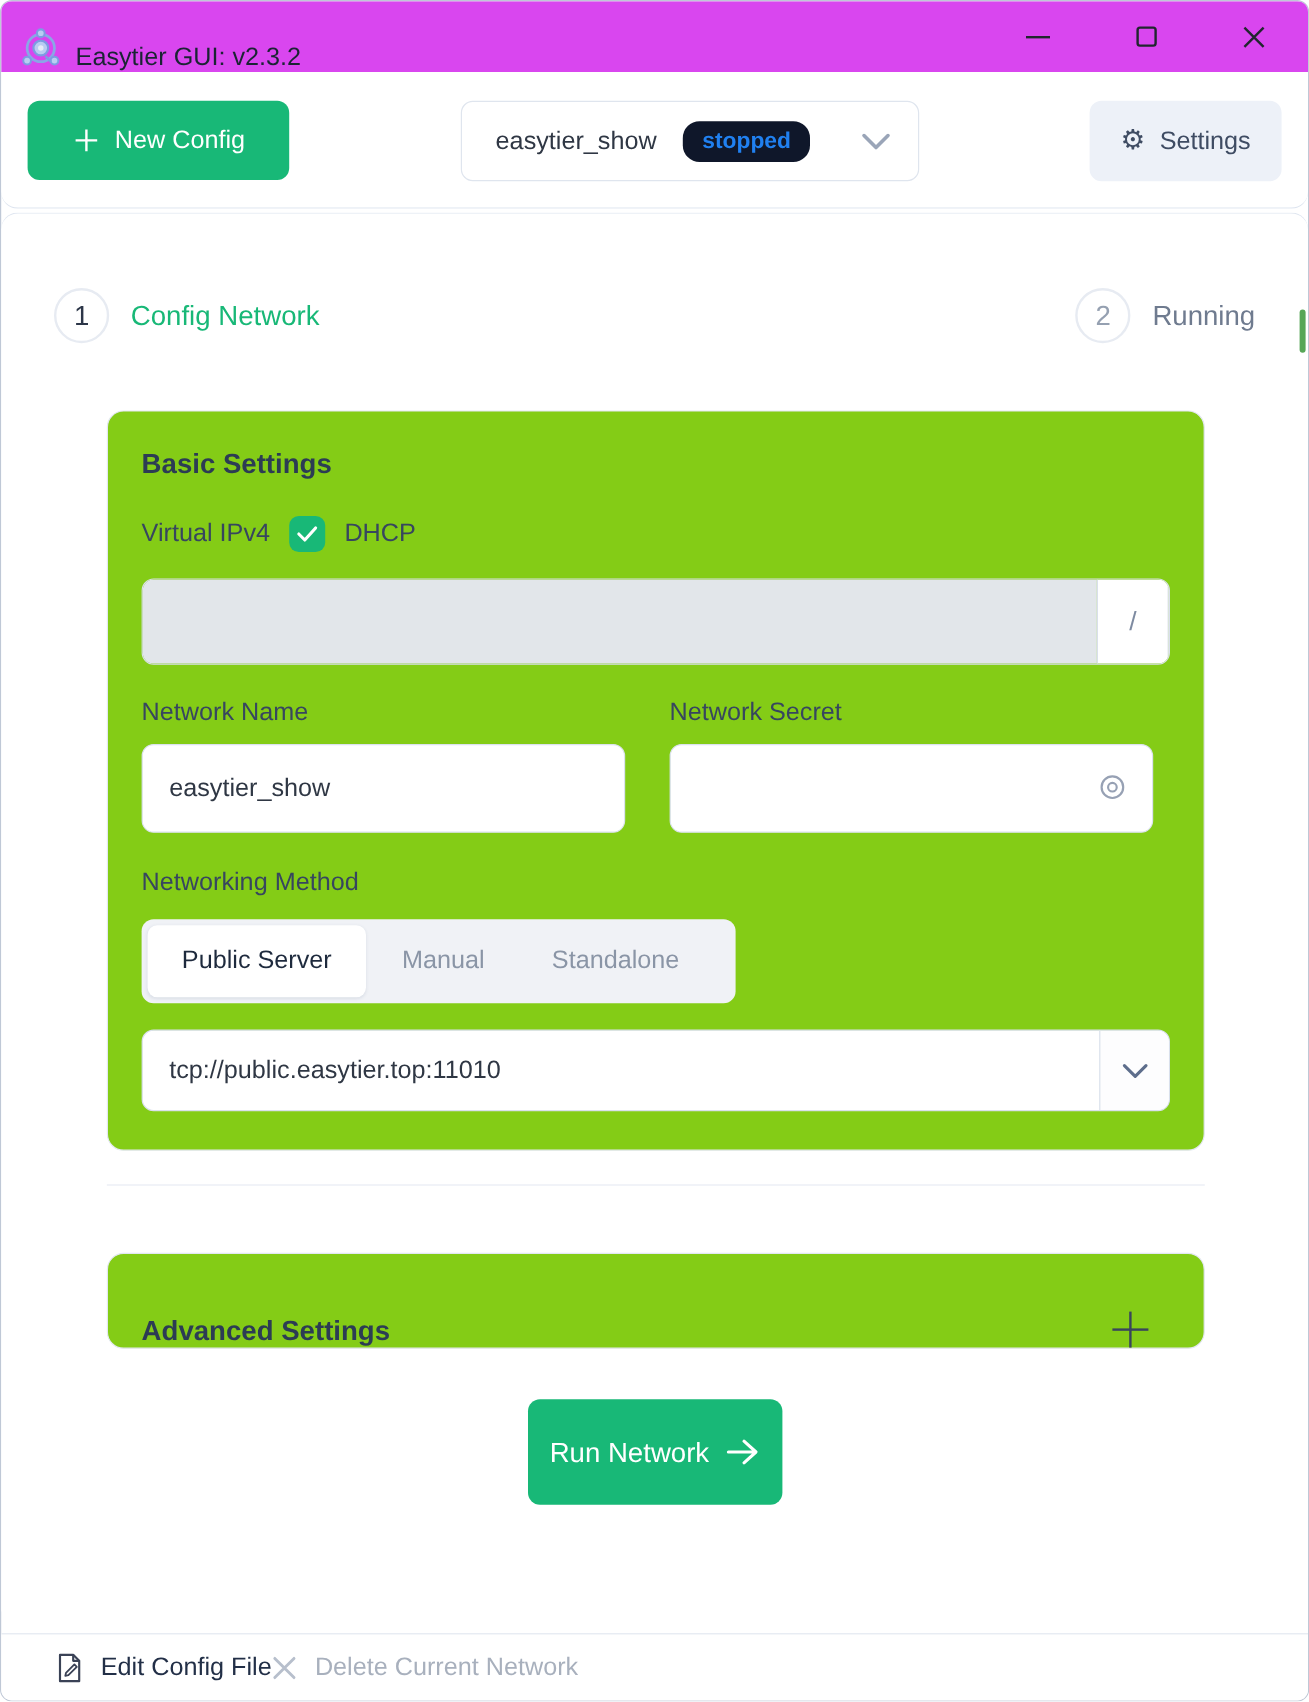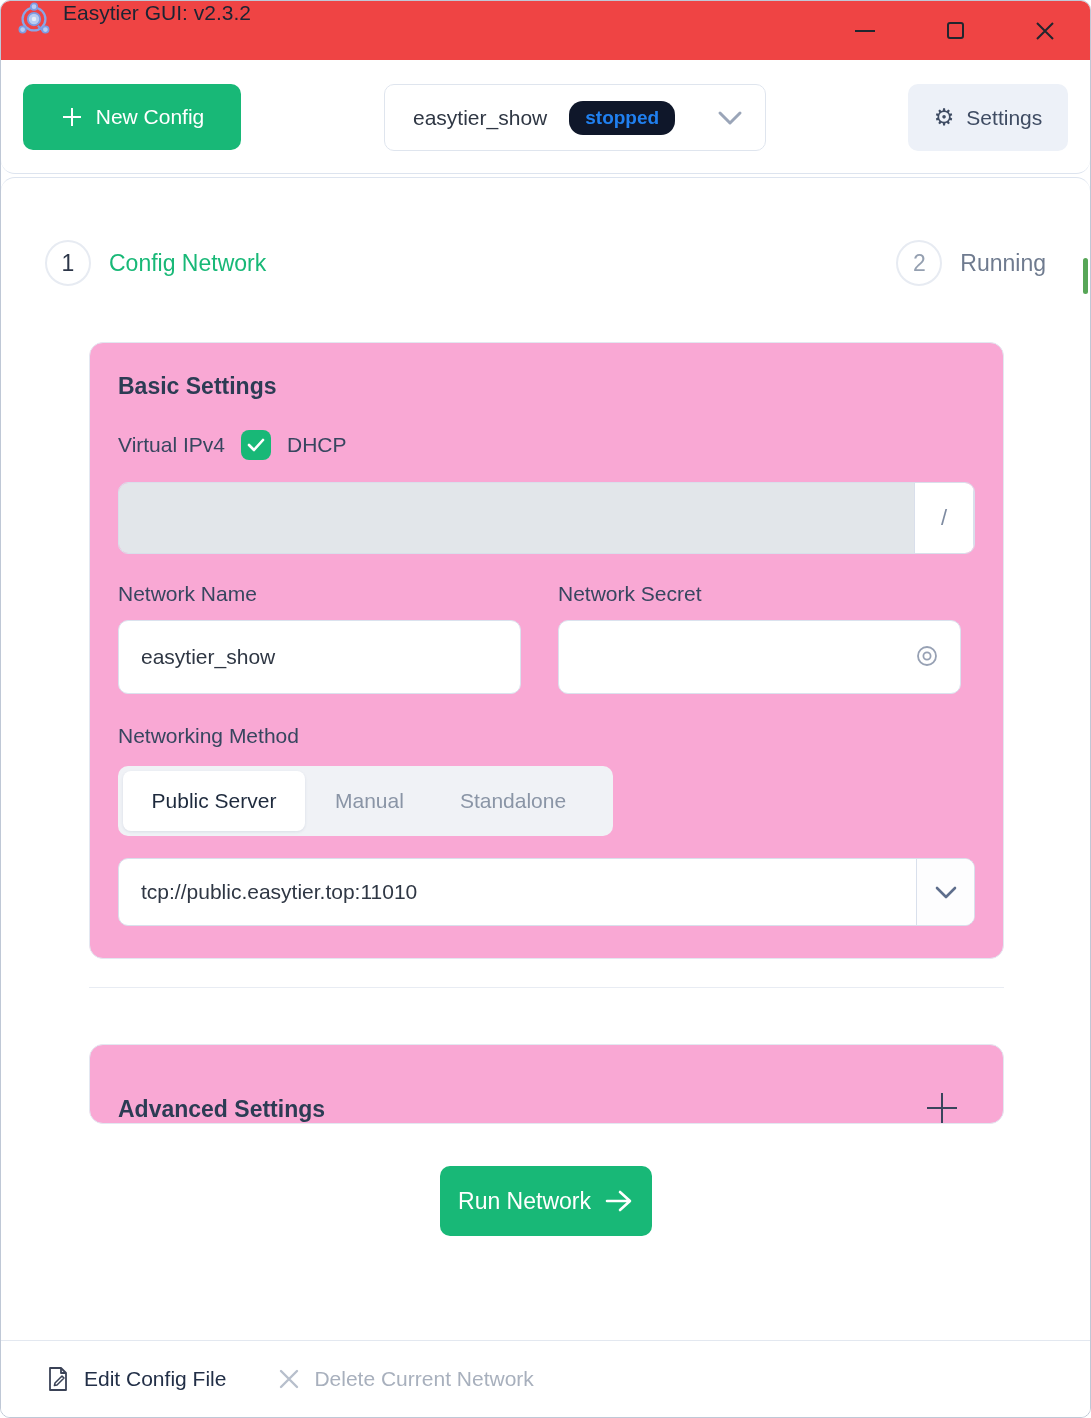--- a/index.html
+++ b/index.html
@@ -10,22 +10,22 @@
     color:#2c3648;
   }
   .window {
     position:absolute; inset:0;
     border:1px solid #bfc8d6; border-radius:10px;
     overflow:hidden; background:#ffffff;
   }
 
   
   .titlebar {
-    height:59px; background:#ef4444;
-    display:flex; align-items:flex-start; padding:0 0 0 14px;
+    height:59px; background:#d946ef;
+    display:flex; align-items:flex-end; padding:0 0 0 14px;
   }
   .titlebar .app-logo { width:38px; height:38px; margin-right:10px; flex:0 0 auto; }
   .titlebar .app-title { font-size:21px; color:#1a2433; }
   .win-controls { margin-left:auto; display:flex; height:100%; align-items:stretch; }
   .win-btn { width:90px; display:flex; align-items:center; justify-content:center; cursor:pointer; }
   .glyph-min { width:20px; height:2px; background:#20262e; }
   .glyph-max { width:17px; height:17px; border:2px solid #20262e; border-radius:3px; }
 
   
   .toolbar-section {
@@ -71,21 +71,21 @@
     width:46px; height:46px; border-radius:50%;
     border:2px solid #e7ebf2; display:flex; align-items:center; justify-content:center;
     font-size:23px; color:#2c3648; background:#fff;
   }
   .step-label { font-size:23px; }
   .step.active .step-label { color:var(--green); }
   .step.pending .step-circle { color:#95a0b1; }
   .step.pending .step-label { color:#6f7b8f; }
 
   .card {
-    margin:56px 86px 0 88px; background:#f9a8d4;
+    margin:56px 86px 0 88px; background:#84cc16;
     border:1px solid #e3e8f1; border-radius:14px;
   }
   .basic-card { padding:30px 28px 32px 28px; }
   .card-title { font-size:23px; font-weight:bold; color:#2c3c54; }
 
   .ipv4-row { display:flex; align-items:center; margin-top:30px; gap:16px; }
   .field-label { font-size:21px; color:#37465f; }
   .checkbox {
     width:30px; height:30px; border-radius:8px; background:var(--green);
     display:flex; align-items:center; justify-content:center; cursor:pointer;
@@ -147,30 +147,30 @@
     padding:0 46px 0 28px; cursor:pointer;
   }
   .plus-icon { position:relative; width:30px; height:30px; }
   .plus-icon::before, .plus-icon::after {
     content:""; position:absolute; background:#39455c;
   }
   .plus-icon::before { left:0; top:14px; width:30px; height:2px; }
   .plus-icon::after { left:14px; top:0; width:2px; height:30px; }
 
   .btn-run {
-    margin:42px auto 0 auto; width:212px; height:70px; border:none; border-radius:10px;
+    margin:42px auto 0 auto; width:212px; height:88px; border:none; border-radius:10px;
     background:var(--green); color:#fff; font-size:23px; font-family:inherit;
     display:flex; align-items:center; justify-content:center; gap:14px; cursor:pointer;
   }
 
   
   .footer {
-    position:absolute; left:0; right:0; bottom:0; height:77px;
+    position:absolute; left:0; right:0; bottom:0; height:56px;
     border-top:1px solid #e3e8f0; background:#fff;
-    display:flex; align-items:center; padding-left:45px; gap:52px;
+    display:flex; align-items:center; padding-left:45px; 
   }
   .footer-item { display:flex; align-items:center; gap:14px; cursor:pointer; }
   .footer-item .f-label { font-size:21px; color:#222f47; }
   .footer-item.disabled .f-label { color:#a8b0bd; }
 
   .scroll-thumb {
     position:absolute; right:2px; top:257px; width:5px; height:36px;
     background:#57a657; border-radius:3px;
   }
 

